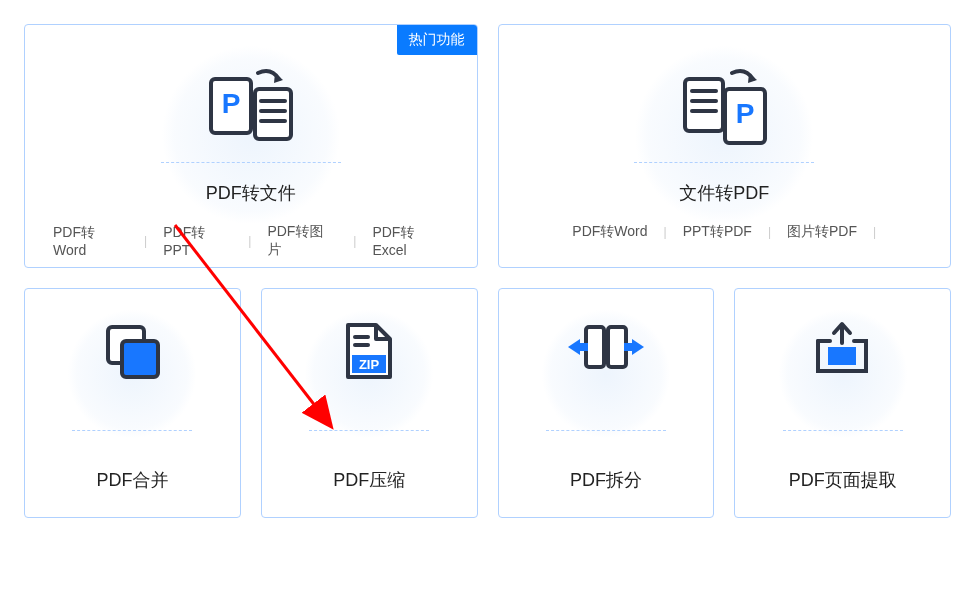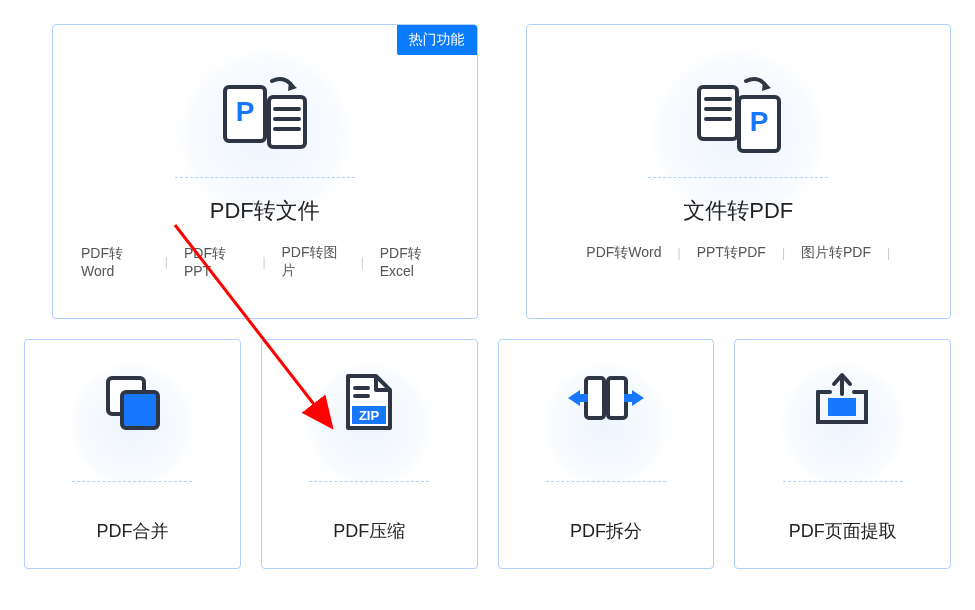--- a/index.html
+++ b/index.html
@@ -17,21 +17,21 @@
       border: 1px solid #b0d1ff;
       border-radius: 4px;
       background: #fff;
       position: relative;
       display: flex;
       flex-direction: column;
       align-items: center;
       cursor: pointer;
       overflow: hidden;
     }
-    .card-large { flex: 1; height: 295px; padding: 40px 20px 30px; margin-left: 28px; }
+    .card-large { flex: 1; height: 244px; padding: 40px 20px 30px; }
     .card-small { flex: 1; height: 230px; padding: 30px 10px 25px; justify-content: space-between; }
     .badge {
       position: absolute; top: 0; right: 0;
       background: #0a7bff; color: #fff;
       font-size: 14px; padding: 6px 12px;
       border-bottom-left-radius: 2px;
     }
     .bg-dots {
       position: absolute; width: 180px; height: 180px;
       top: 20px; left: 50%; transform: translateX(-50%);
@@ -43,21 +43,21 @@
       position: absolute; width: 130px; height: 130px;
       top: 20px; left: 50%; transform: translateX(-50%);
       border-radius: 50%;
       background: radial-gradient(circle at 50% 50%, rgba(230,240,252,0.7) 0%, rgba(230,240,252,0.25) 60%, transparent 70%);
       z-index: 0;
     }
     .icon-wrap { position: relative; z-index: 1; height: 100px; display:flex; align-items:center; justify-content:center; }
     .icon-wrap-sm { position: relative; z-index: 1; height: 80px; display:flex; align-items:flex-start; justify-content:center; }
     .divider { width: 180px; border-top: 1px dashed #b0d1ff; margin: 12px 0 18px; z-index:1; }
     .divider-sm { width: 120px; border-top: 1px dashed #b0d1ff; margin: 8px 0 14px; z-index:1; }
-    .title { font-size: 22px; color: #222; z-index:1; margin-bottom: 18px; }
+    .title { font-size: 18px; color: #222; z-index:1; margin-bottom: 18px; }
     .title-sm { font-size: 18px; color: #222; z-index:1; }
     .subs { font-size: 14px; color: #555; z-index:1; display:flex; align-items:center; }
     .subs span { padding: 0 8px; }
     .sep { color: #ccc; font-size:12px; }
     .arrow-overlay {
       position: absolute;
       top: 0; left: 0;
       pointer-events: none;
       z-index: 10;
     }

